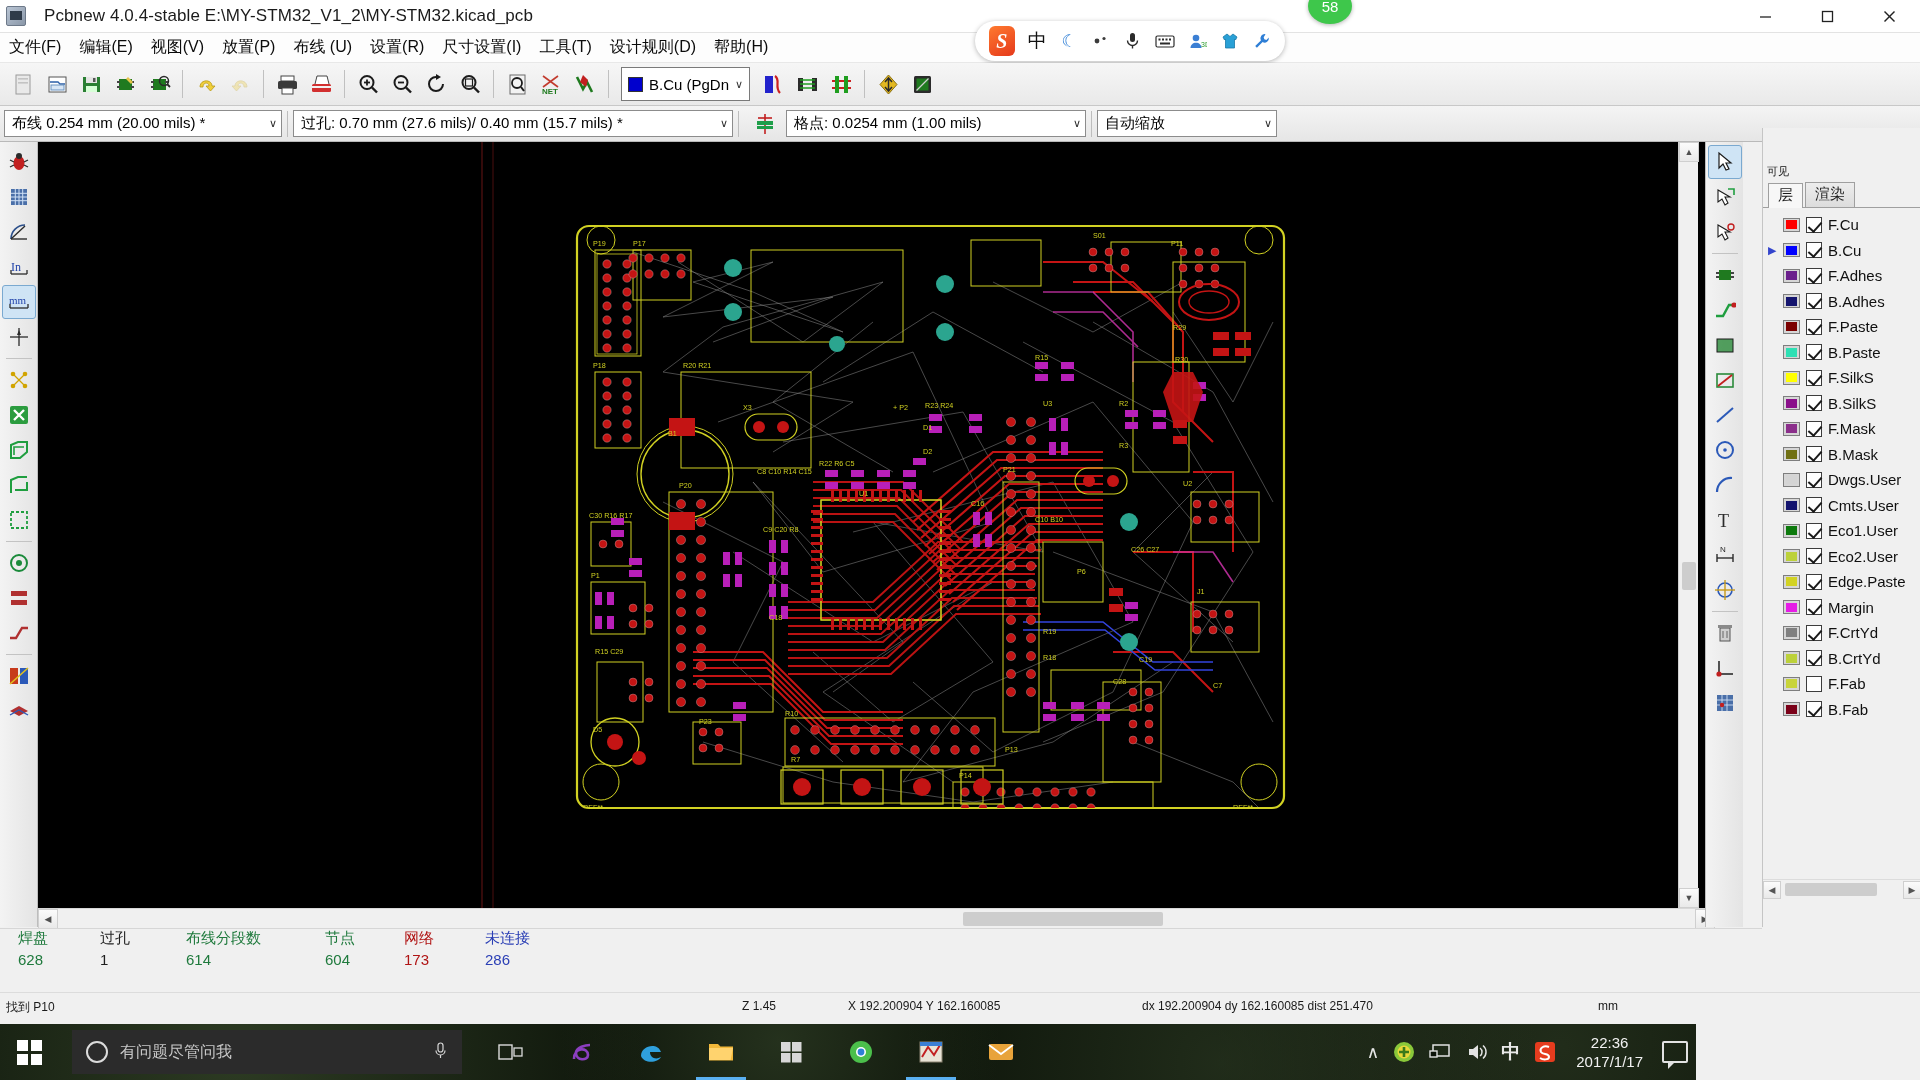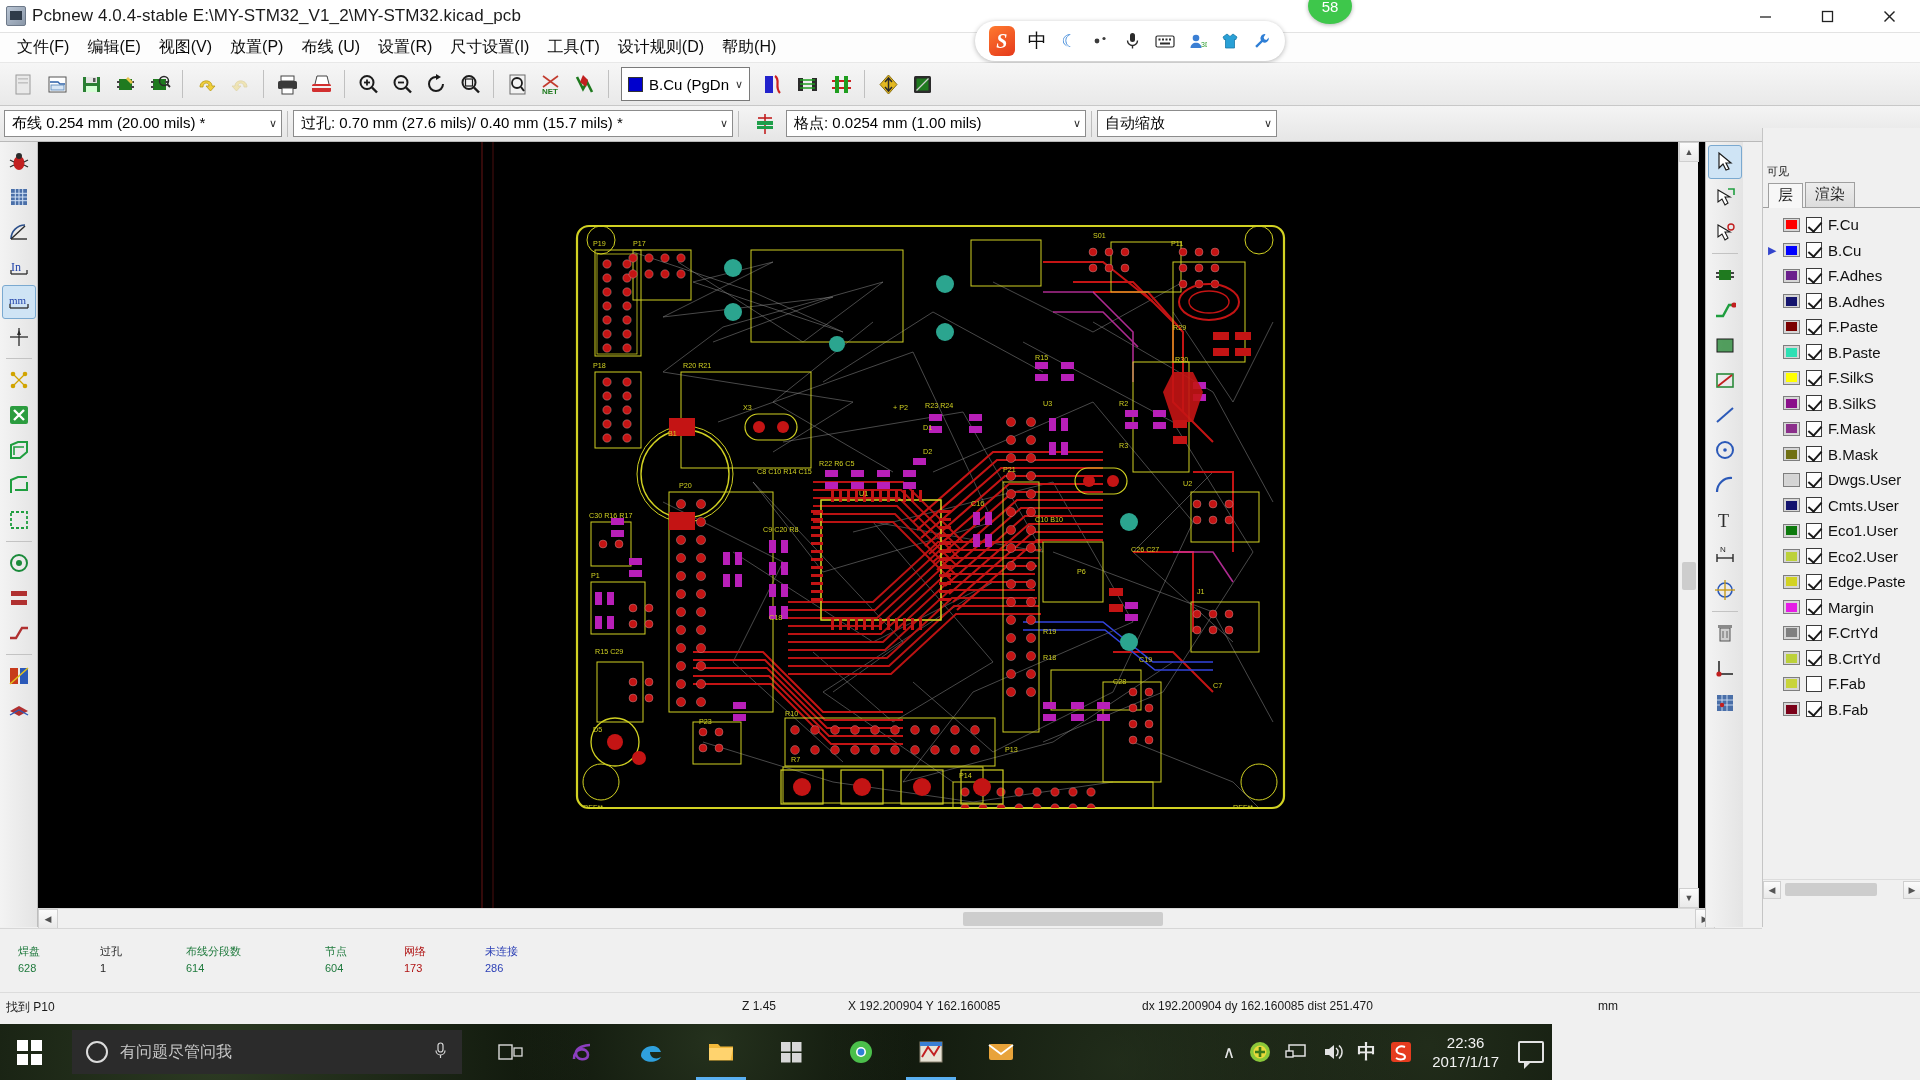--- a/index.html
+++ b/index.html
@@ -9,41 +9,41 @@
     font-size: 15px;
     background:#f0f0f0;
     -webkit-font-smoothing: antialiased;
   }
   .app { position:relative; width:1920px; height:1080px; }
 
   
   .titlebar {
     position:absolute; left:0; top:0; width:1920px; height:33px;
     background:#ffffff; border-bottom:1px solid #e3e3e3;
-    display:flex; align-items:center;
+    display:flex; align-items:center;gap:12px;
   }
   .titlebar .ticon {
     width:20px;height:20px;margin-left:6px;margin-right:6px;
     background:linear-gradient(135deg,#b9c5d4,#8a97a8);
     border:1px solid #6d7989; border-radius:2px; position:relative;
   }
   .titlebar .ticon:after{
     content:""; position:absolute; left:3px; top:4px; width:12px;height:9px;
     background:#2f3b49;
   }
   .titlebar .ttext { font-size:17px; color:#1b1b1b; letter-spacing:.1px; }
   .winbtns { margin-left:auto; display:flex; height:33px; }
   .winbtn { width:62px; height:33px; display:flex; align-items:center; justify-content:center;
             color:#2a2a2a; font-size:17px; }
   .winbtn svg{ display:block; }
 
   
   .menubar {
     position:absolute; left:0; top:33px; width:1920px; height:30px;
-    background:#fdfdfd; display:flex; align-items:center; padding-left:8px;
+    background:#fdfdfd; display:flex; align-items:center; 
     border-bottom:1px solid #e8e8e8;
   }
   .menuitem { font-size:16px; color:#0b0b0b; padding:3px 9px; white-space:nowrap; }
 
   
   .imebar {
     position:absolute; left:975px; top:21px; width:310px; height:40px;
     background:#ffffff; border-radius:20px;
     box-shadow:0 1px 5px rgba(0,0,0,.28);
     display:flex; align-items:center; gap:13px; padding:0 14px;
@@ -161,33 +161,33 @@
                display:flex; align-items:center; border-top:1px solid #dcdcdc;}
   .lp-hscroll .arrow{width:18px;height:18px;display:flex;align-items:center;justify-content:center;
                      background:linear-gradient(#fbfbfb,#e9e9e9);border:1px solid #cfcfcf;font-size:9px;color:#555;}
   .lp-hscroll .thumb{position:absolute;left:22px;top:3px;width:92px;height:13px;background:#cdcdcd;border-radius:2px;}
 
   
   .counts{
     position:absolute; left:0; top:928px; width:1762px; height:56px;
     background:#f0f0f0; border-top:1px solid #d6d6d6;
   }
-  .counts .c{ position:absolute; top:15px; font-size:11px; }
+  .counts .c{ position:absolute; top:0; font-size:15px; }
   .counts .c .lbl{ display:block; }
   .counts .c .val{ display:block; margin-top:3px; }
   .statusline{
     position:absolute; left:0; top:992px; width:1920px; height:32px;
     background:#f0f0f0; border-top:1px solid #dcdcdc;
     font-size:12px; color:#1a1a1a;
   }
   .statusline span{ position:absolute; top:6px; white-space:nowrap; }
 
   
   .taskbar{
-    position:absolute; left:0; top:1024px; width:1552px; height:56px;
+    position:absolute; left:0; top:1024px; width:1696px; height:56px;
     background:#0b1208; overflow:hidden;
   }
   .tb-noise{ position:absolute; inset:0;
     background:
       radial-gradient(circle at 14% 60%, rgba(70,90,55,.55), transparent 28%),
       radial-gradient(circle at 46% 30%, rgba(60,78,48,.5), transparent 24%),
       radial-gradient(circle at 72% 70%, rgba(52,68,42,.5), transparent 26%),
       radial-gradient(circle at 92% 40%, rgba(58,74,46,.45), transparent 22%),
       #0d140a;
   }

